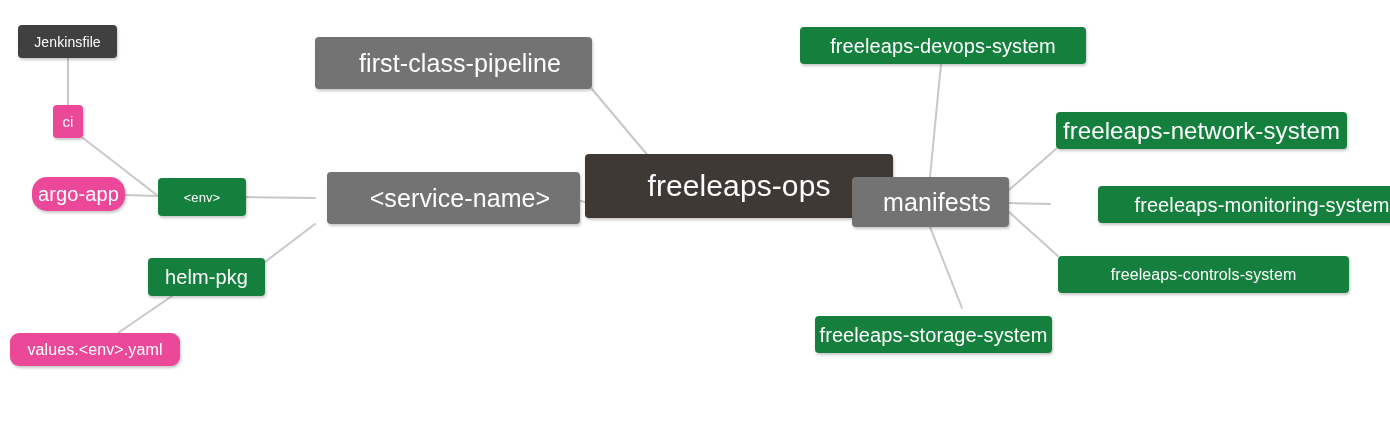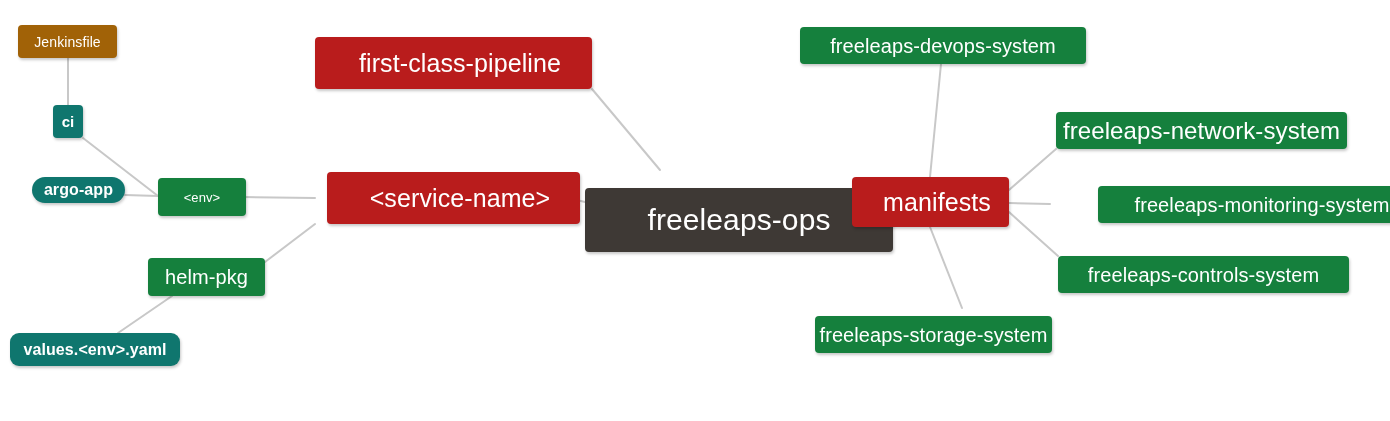--- a/index.html
+++ b/index.html
@@ -36,24 +36,24 @@
     justify-content: center;
     color: #ffffff;
     border-radius: 4px;
     white-space: nowrap;
     box-shadow: 1px 2px 3px rgba(0,0,0,0.22);
     line-height: 1;
     letter-spacing: 0.1px;
     z-index: 2;
   }
   .n-root   { background: #3e3935; }
-  .n-blue   { background: #b91c1c; padding-left: 13px; }
+  .n-blue   { background: #737373; padding-left: 13px; }
   .n-green  { background: #15803d; }
-  .n-orange { background: #a16207; }
-  .n-red    { background: #0f766e; font-weight: bold; }
+  .n-orange { background: #404040; }
+  .n-red    { background: #ec4899; }
 </style>
 </head>
 <body>
 
 <div id="mindmap">
   <svg id="edges" viewBox="0 0 1390 421" width="1390" height="421">
       <path d="M 585 202 L 568 198" stroke="#c8c8c8" stroke-width="2" fill="none" stroke-linecap="round"></path>
       <path d="M 592 89 L 660 170" stroke="#c8c8c8" stroke-width="2" fill="none" stroke-linecap="round"></path>
       <path d="M 845 202 L 852 202" stroke="#c8c8c8" stroke-width="2" fill="none" stroke-linecap="round"></path>
       <path d="M 315 198 L 243 197" stroke="#c8c8c8" stroke-width="2" fill="none" stroke-linecap="round"></path>
@@ -62,29 +62,29 @@
       <path d="M 158 196 L 125 195" stroke="#c8c8c8" stroke-width="2" fill="none" stroke-linecap="round"></path>
       <path d="M 68 105 L 68 58" stroke="#c8c8c8" stroke-width="2" fill="none" stroke-linecap="round"></path>
       <path d="M 172 296 L 118 333" stroke="#c8c8c8" stroke-width="2" fill="none" stroke-linecap="round"></path>
       <path d="M 930 177 L 941 64" stroke="#c8c8c8" stroke-width="2" fill="none" stroke-linecap="round"></path>
       <path d="M 1009 190 L 1056 149" stroke="#c8c8c8" stroke-width="2" fill="none" stroke-linecap="round"></path>
       <path d="M 1009 203 L 1050 204" stroke="#c8c8c8" stroke-width="2" fill="none" stroke-linecap="round"></path>
       <path d="M 1009 212 L 1058 256" stroke="#c8c8c8" stroke-width="2" fill="none" stroke-linecap="round"></path>
       <path d="M 930 227 L 962 308" stroke="#c8c8c8" stroke-width="2" fill="none" stroke-linecap="round"></path>
     </svg>
   <div id="nodes-layer">
-      <div class="node n-root" style="left: 585px; top: 188px; width: 308px; height: 64px; font-size: 30px;">freeleaps-ops</div>
+      <div class="node n-root" style="left: 585px; top: 154px; width: 308px; height: 64px; font-size: 30px;">freeleaps-ops</div>
       <div class="node n-blue" style="left: 327px; top: 172px; width: 253px; height: 52px; font-size: 25px;">&lt;service-name&gt;</div>
       <div class="node n-blue" style="left: 315px; top: 37px; width: 277px; height: 52px; font-size: 25px;">first-class-pipeline</div>
       <div class="node n-blue" style="left: 852px; top: 177px; width: 157px; height: 50px; font-size: 25px; text-align: center;">manifests</div>
       <div class="node n-green" style="left: 158px; top: 178px; width: 88px; height: 38px; font-size: 13px;">&lt;env&gt;</div>
       <div class="node n-green" style="left: 148px; top: 258px; width: 117px; height: 38px; font-size: 20px; text-align: center;">helm-pkg</div>
       <div class="node n-red" style="left: 53px; top: 105px; width: 30px; height: 33px; font-size: 15px;">ci</div>
       <div class="node n-orange" style="left: 18px; top: 25px; width: 99px; height: 33px; font-size: 14px;">Jenkinsfile</div>
-      <div class="node n-red" style="left: 32px; top: 177px; width: 93px; height: 26px; font-size: 16px; border-radius: 15px;">argo-app</div>
+      <div class="node n-red" style="left: 32px; top: 177px; width: 93px; height: 34px; font-size: 20px; border-radius: 15px;">argo-app</div>
       <div class="node n-red" style="left: 10px; top: 333px; width: 170px; height: 33px; font-size: 16px; border-radius: 9px;">values.&lt;env&gt;.yaml</div>
       <div class="node n-green" style="left: 800px; top: 27px; width: 286px; height: 37px; font-size: 20px;">freeleaps-devops-system</div>
       <div class="node n-green" style="left: 1056px; top: 112px; width: 291px; height: 37px; font-size: 24px;">freeleaps-network-system</div>
       <div class="node n-green" style="left: 1050px; top: 186px; width: 328px; height: 37px; font-size: 20px; margin-left: 48px;">freeleaps-monitoring-system</div>
-      <div class="node n-green" style="left: 1058px; top: 256px; width: 291px; height: 37px; font-size: 20px;">freeleaps-controls-system</div>
+      <div class="node n-green" style="left: 1058px; top: 256px; width: 291px; height: 37px; font-size: 16px;">freeleaps-controls-system</div>
       <div class="node n-green" style="left: 815px; top: 316px; width: 237px; height: 37px; font-size: 20px;">freeleaps-storage-system</div>
     </div>
 </div>
 
 </body></html>

